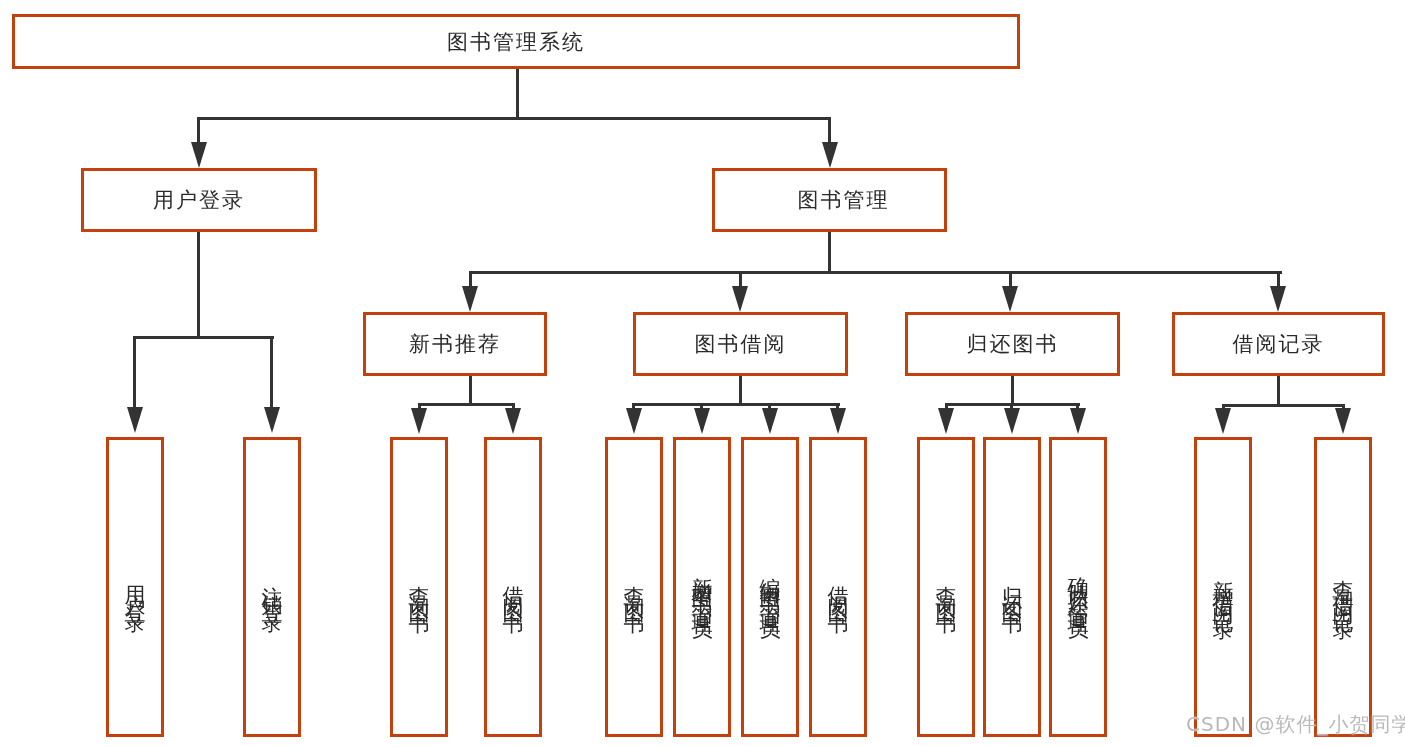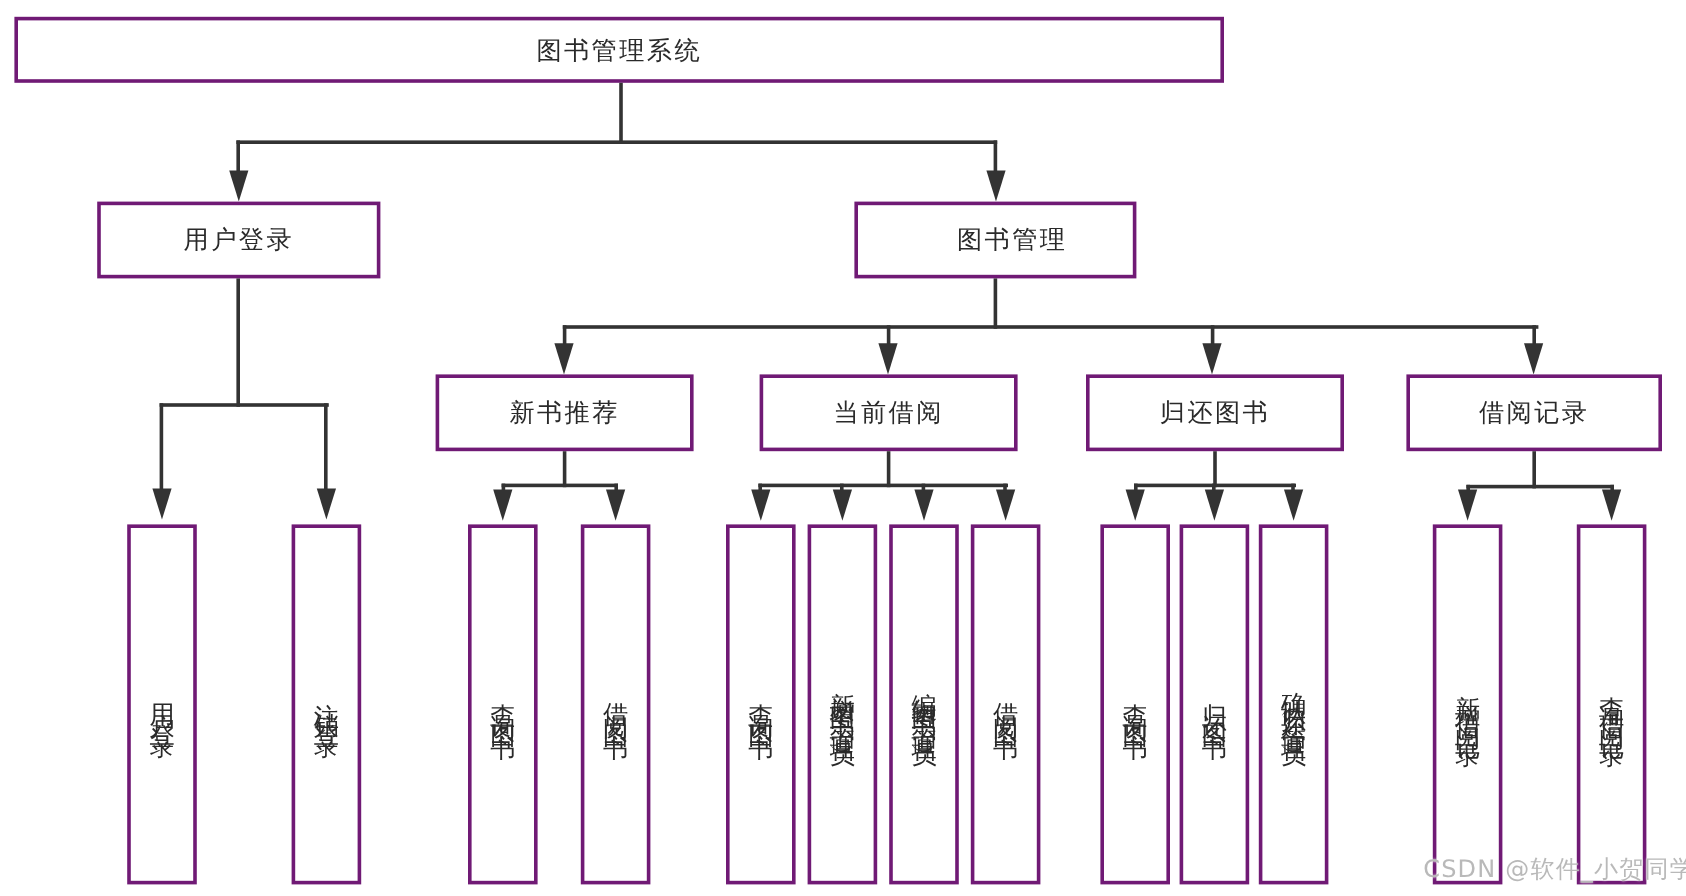--- a/index.html
+++ b/index.html
@@ -8,21 +8,21 @@
     width: 1405px;
     height: 747px;
     background: #ffffff;
     font-family: "DejaVu Sans", sans-serif;
     overflow: hidden;
   }
   .box {
     position: absolute;
     box-sizing: border-box;
     background: #ffffff;
-    border: 3px solid #701a75;
+    border: 3px solid #c2410c;
     display: flex;
     align-items: center;
     justify-content: center;
     color: #2a2a2a;
     font-size: 21px;
     letter-spacing: 2px;
     white-space: nowrap;
   }
   .leaf {
     writing-mode: vertical-rl;
@@ -79,22 +79,22 @@
   <div class="hl" style="left:469px; top:271px; width:813px;"></div>
   <div class="vl" style="left:469px; top:271px; height:18px;"></div>
   <div class="arr" style="left:462px; top:286px;"></div>
   <div class="vl" style="left:739px; top:271px; height:18px;"></div>
   <div class="arr" style="left:732px; top:286px;"></div>
   <div class="vl" style="left:1009px; top:271px; height:18px;"></div>
   <div class="arr" style="left:1002px; top:286px;"></div>
   <div class="vl" style="left:1277px; top:271px; height:18px;"></div>
   <div class="arr" style="left:1270px; top:286px;"></div>
 
-  <div class="box" style="left:363px; top:312px; width:215px; height:64px;text-align:right;">新书推荐</div>
-  <div class="box" style="left:633px; top:312px; width:215px; height:64px;">当前借阅</div>
+  <div class="box" style="left:363px; top:312px; width:184px; height:64px;text-align:right;">新书推荐</div>
+  <div class="box" style="left:633px; top:312px; width:215px; height:64px;">图书借阅</div>
   <div class="box" style="left:905px; top:312px; width:215px; height:64px;">归还图书</div>
   <div class="box" style="left:1172px; top:312px; width:213px; height:64px;">借阅记录</div>
 
   <div class="vl" style="left:469px; top:376px; height:30px;"></div>
   <div class="hl" style="left:418px; top:403px; width:97px;"></div>
   <div class="vl" style="left:418px; top:403px; height:10px;"></div>
   <div class="arr" style="left:411px; top:408px;"></div>
   <div class="vl" style="left:512px; top:403px; height:10px;"></div>
   <div class="arr" style="left:505px; top:408px;"></div>
 

